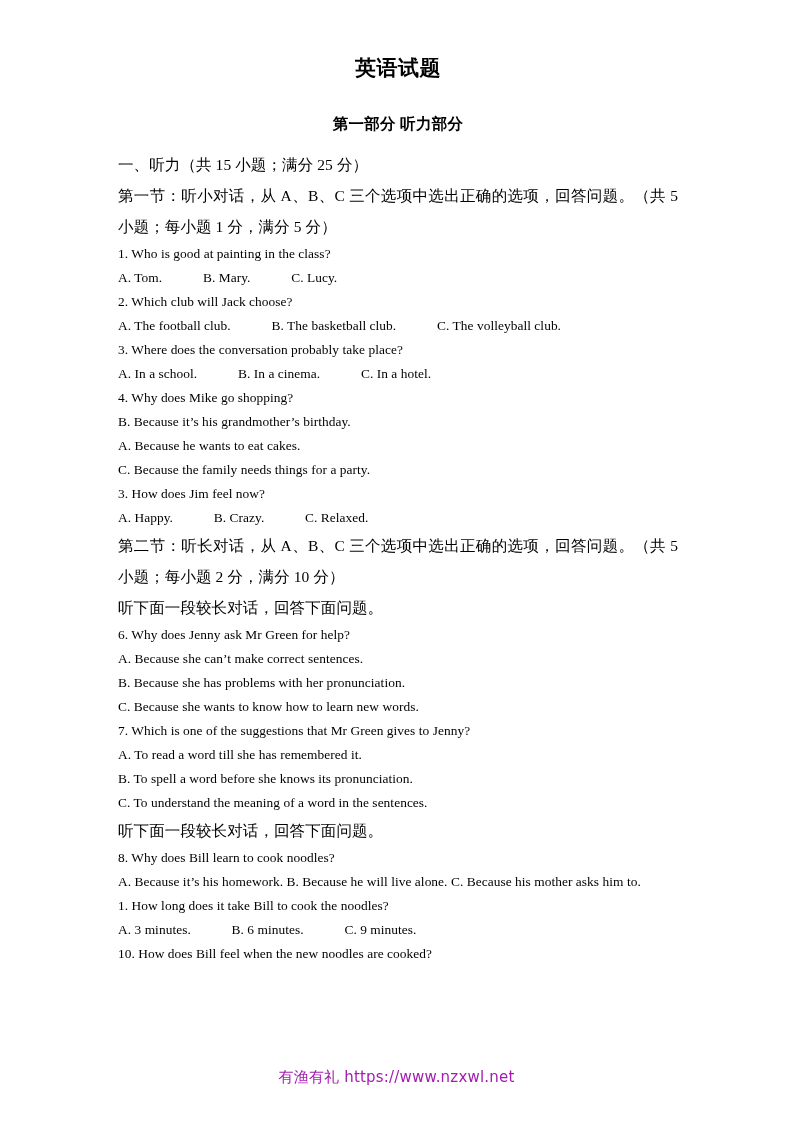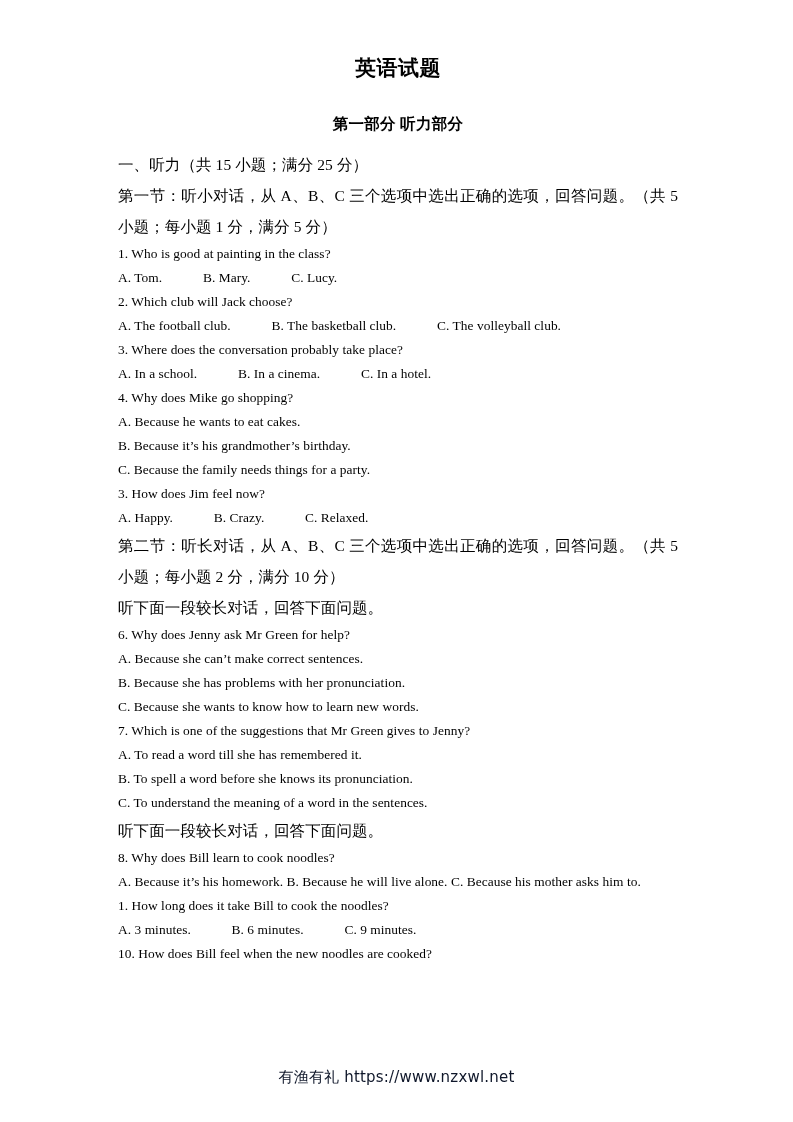--- a/index.html
+++ b/index.html
@@ -71,21 +71,21 @@
     white-space: normal;
   }
 
   
   .watermark {
     position: absolute;
     left: 0;
     right: 0;
     top: 1068px;
     text-align: center;
-    color: #0f172a;
+    color: #a21caf;
     font-size: 15px;
     font-family: "DejaVu Sans", "Liberation Sans", sans-serif;
     letter-spacing: 0.2px;
     white-space: pre;
   }
 </style>
 </head>
 <body>
 
 <div class="page">
@@ -102,22 +102,22 @@
     <p class="qline">1. Who is good at painting in the class?</p>
     <p class="qline">A. Tom.            B. Mary.            C. Lucy.</p>
 
     <p class="qline">2. Which club will Jack choose?</p>
     <p class="qline">A. The football club.            B. The basketball club.            C. The volleyball club.</p>
 
     <p class="qline">3. Where does the conversation probably take place?</p>
     <p class="qline">A. In a school.            B. In a cinema.            C. In a hotel.</p>
 
     <p class="qline">4. Why does Mike go shopping?</p>
+    <p class="qline">B. Because it’s his grandmother’s birthday.</p>
     <p class="qline">A. Because he wants to eat cakes.</p>
-    <p class="qline">B. Because it’s his grandmother’s birthday.</p>
     <p class="qline">C. Because the family needs things for a party.</p>
 
     <p class="qline">3. How does Jim feel now?</p>
     <p class="qline">A. Happy.            B. Crazy.            C. Relaxed.</p>
 
     <p class="heading">第二节：听长对话，从 A、B、C 三个选项中选出正确的选项，回答问题。（共 5 小题；每小题 2 分，满分 10 分）</p>
 
     <p class="heading">听下面一段较长对话，回答下面问题。</p>
 
     <p class="qline">6. Why does Jenny ask Mr Green for help?</p>

